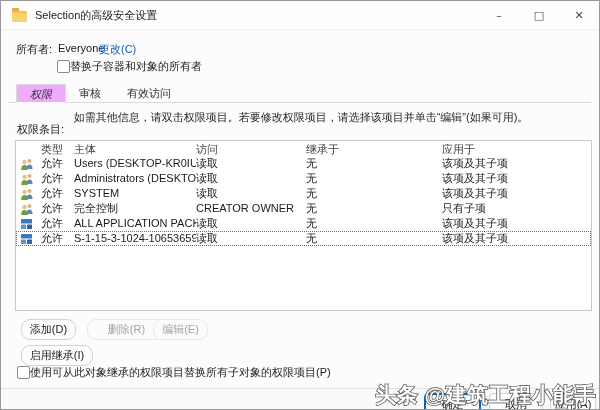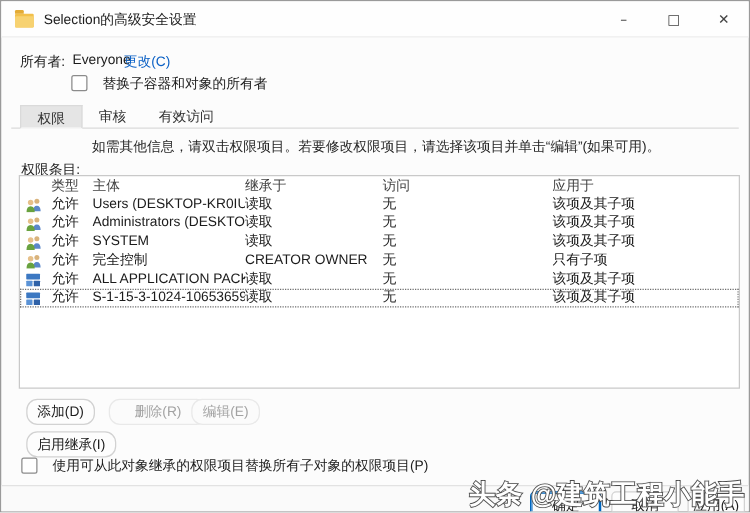--- a/index.html
+++ b/index.html
@@ -16,31 +16,31 @@
   .folder-icon::before{content:"";position:absolute;left:0;top:-3px;width:7px;height:3px;background:#e3ab35;border-radius:1px 1px 0 0;}
   .folder-icon::after{content:"";position:absolute;left:0;top:2px;width:15px;height:9px;background:#f7d271;border-radius:1px;}
   .title-text{margin-left:8px;font-size:11px;color:#202020;}
   .win-controls{margin-left:auto;display:flex;height:100%;}
   .win-btn{width:40px;height:100%;display:flex;align-items:center;justify-content:center;
     color:#444;font-size:11px;font-family:"DejaVu Sans",sans-serif;}
   
   .owner-label{position:absolute;left:15px;top:41px;}
   .owner-value{position:absolute;left:57px;top:41px;}
   .owner-change{position:absolute;left:98px;top:41px;color:#0a60c5;cursor:pointer;}
-  .checkline{position:absolute;display:flex;align-items:center;gap:12px;}
+  .checkline{position:absolute;display:flex;align-items:center;gap:0;}
   .owner-replace{left:56px;top:58px;}
   .checkbox{width:13px;height:13px;border:1px solid #8b8b8b;border-radius:2px;background:#fff;flex:0 0 auto;}
   
   .tabs{position:absolute;left:8px;right:8px;top:83px;height:19px;display:flex;
     border-bottom:1px solid #dadada;padding-left:7px;}
   .tab{padding:2px 13px 0 13px;color:#303030;}
-  .tab.active{background:#e5e5e5;border:1px solid #dadada;border-bottom:1px solid #fcfcfc;margin-bottom:-1px;}
+  .tab.active{background:#f0abfc;border:1px solid #dadada;border-bottom:1px solid #fcfcfc;margin-bottom:-1px;font-style:italic;}
   
   .instruction{position:absolute;left:16px;top:109px;right:14px;color:#262626;text-align:center;}
-  .entries-label{position:absolute;left:16px;top:127px;}
+  .entries-label{position:absolute;left:16px;top:121px;}
   
   .table{position:absolute;left:14px;top:139px;width:577px;height:171px;
     border:1px solid #c9c9c9;background:#fff;overflow:hidden;}
   .grid-row{display:grid;grid-template-columns:21px 33px 122px 110px 136px 1fr;
     align-items:center;padding-left:4px;height:15px;line-height:15px;}
   .thead{color:#3f3f3f;height:14px;line-height:14px;margin-top:1px;}
   .row.selected{outline:1px dotted #6f6f6f;outline-offset:-1px;}
   .cell{overflow:hidden;white-space:nowrap;text-overflow:clip;}
   .cell-icon{display:flex;align-items:center;}
   .cell-icon svg{display:block;}
@@ -97,22 +97,22 @@
   </div>
 
   <div class="instruction">如需其他信息，请双击权限项目。若要修改权限项目，请选择该项目并单击“编辑”(如果可用)。</div>
   <div class="entries-label">权限条目:</div>
 
   <div class="table">
     <div class="grid-row thead">
       <span class="cell"></span>
       <span class="cell">类型</span>
       <span class="cell">主体</span>
+      <span class="cell">访问</span>
       <span class="cell">继承于</span>
-      <span class="cell">访问</span>
       <span class="cell">应用于</span>
     </div>
     <div>
     <div class="grid-row row">
       <span class="cell cell-icon">
         <svg class="ic ic-users" width="14" height="12" viewBox="0 0 14 12">
           <circle cx="9.5" cy="3" r="2" fill="#d9b37c"></circle>
           <path d="M6.5 11 Q6.5 6.5 9.5 6.5 Q12.5 6.5 12.5 11 Z" fill="#5b87c9"></path>
           <circle cx="4.5" cy="4" r="2.2" fill="#e6c08a"></circle>
           <path d="M1.2 12 Q1.2 7 4.5 7 Q7.8 7 7.8 12 Z" fill="#69a23f"></path>

